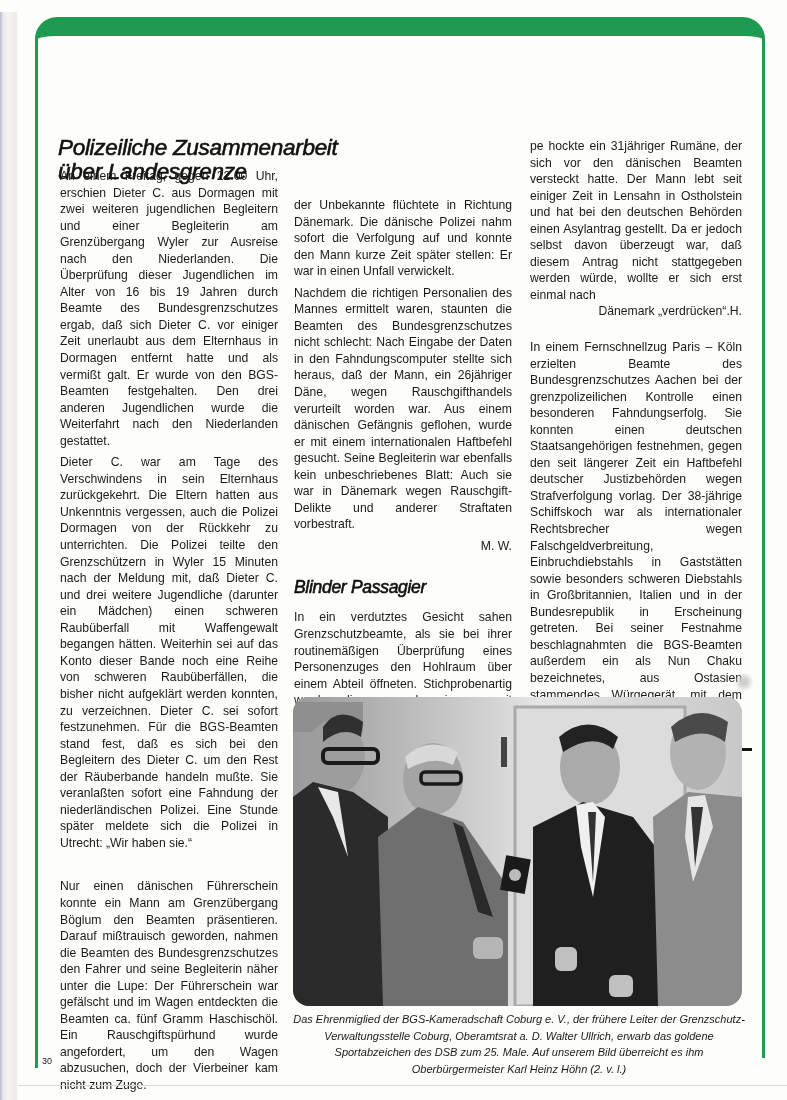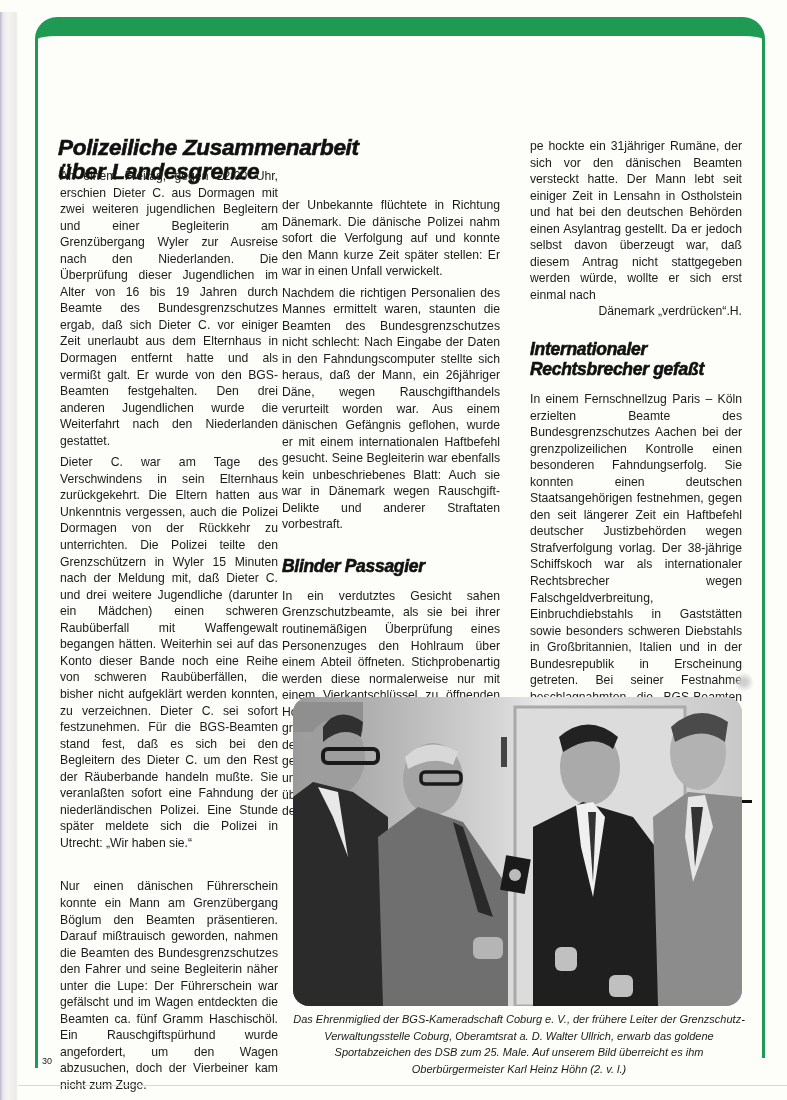--- a/index.html
+++ b/index.html
@@ -26,25 +26,25 @@
   }
   .frame-right {
     position: absolute; left: 762px; top: 70px; width: 3px; height: 988px; background: #1f9a52;
   }
   .col {
     position: absolute; font-size: 12.2px; line-height: 16.55px;
     text-align: justify; hyphens: manual;
   }
   .col p { margin: 0 10px 5px 0; }
   .col1 { left: 60px; top: 168px; width: 228px; }
-  .col2 { left: 282px; top: 197px; width: 228px; }
+  .col2 { left: 294px; top: 197px; width: 228px; }
   .col3 { left: 530px; top: 138px; width: 222px; }
   h2 {
     font-family: "Liberation Sans", sans-serif;
-    font-style: italic; font-weight: 700;
+    font-style: italic; font-weight: 400;
     margin: 0; color: #111;
     letter-spacing: -0.3px;
     -webkit-text-stroke: 0.6px #111;
     text-align: left;
   }
   .h-main { position: absolute; left: 58px; top: 136px; font-size: 22.5px; line-height: 24px; width: 440px; }
   .h-sub { font-size: 17.5px; line-height: 20px; margin: 0 0 12px 0; }
   .sig { text-align: right; display: block; }
   .sig-inline { display: flex; justify-content: flex-end; }
   .rule { height: 3px; background: #111; margin: 12px 0 12px 0; }
@@ -82,36 +82,33 @@
   <p>An einem Freitag, gegen 22.00 Uhr, erschien Dieter C. aus Dormagen mit zwei weiteren jugendlichen Begleitern und einer Begleiterin am Grenzübergang Wyler zur Ausreise nach den Niederlanden. Die Überprüfung dieser Jugendlichen im Alter von 16 bis 19 Jahren durch Beamte des Bundesgrenzschutzes ergab, daß sich Dieter C. vor einiger Zeit unerlaubt aus dem Elternhaus in Dormagen entfernt hatte und als vermißt galt. Er wurde von den BGS-Beamten festgehalten. Den drei anderen Jugendlichen wurde die Weiterfahrt nach den Niederlanden gestattet.</p>
   <p>Dieter C. war am Tage des Verschwindens in sein Elternhaus zurückgekehrt. Die Eltern hatten aus Unkenntnis vergessen, auch die Polizei Dormagen von der Rückkehr zu unterrichten. Die Polizei teilte den Grenzschützern in Wyler 15 Minuten nach der Meldung mit, daß Dieter C. und drei weitere Jugendliche (darunter ein Mädchen) einen schweren Raubüberfall mit Waffengewalt begangen hätten. Weiterhin sei auf das Konto dieser Bande noch eine Reihe von schweren Raubüberfällen, die bisher nicht aufgeklärt werden konnten, zu verzeichnen. Dieter C. sei sofort festzunehmen. Für die BGS-Beamten stand fest, daß es sich bei den Begleitern des Dieter C. um den Rest der Räuberbande handeln mußte. Sie veranlaßten sofort eine Fahndung der niederländischen Polizei. Eine Stunde später meldete sich die Polizei in Utrecht: „Wir haben sie.“</p>
   <div style="height:22px"></div>
   <p>Nur einen dänischen Führerschein konnte ein Mann am Grenzübergang Böglum den Beamten präsentieren. Darauf mißtrauisch geworden, nahmen die Beamten des Bundesgrenzschutzes den Fahrer und seine Begleiterin näher unter die Lupe: Der Führerschein war gefälscht und im Wagen entdeckten die Beamten ca. fünf Gramm Haschischöl. Ein Rauschgiftspürhund wurde angefordert, um den Wagen abzusuchen, doch der Vierbeiner kam nicht zum Zuge.</p>
 
 </div>
 
 <div class="col col2">
   <p>der Unbekannte flüchtete in Richtung Dänemark. Die dänische Polizei nahm sofort die Verfolgung auf und konnte den Mann kurze Zeit später stellen: Er war in einen Unfall verwickelt.</p>
   <p>Nachdem die richtigen Personalien des Mannes ermittelt waren, staunten die Beamten des Bundesgrenzschutzes nicht schlecht: Nach Eingabe der Daten in den Fahndungscomputer stellte sich heraus, daß der Mann, ein 26jähriger Däne, wegen Rauschgifthandels verurteilt worden war. Aus einem dänischen Gefängnis geflohen, wurde er mit einem internationalen Haftbefehl gesucht. Seine Begleiterin war ebenfalls kein unbeschriebenes Blatt: Auch sie war in Dänemark wegen Rauschgift-Delikte und anderer Straftaten vorbestraft.</p>
+  <p class="sig">M. W.</p>
   <div style="height:18px"></div>
   <h2 class="h-sub">Blinder Passagier</h2>
   <p>In ein verdutztes Gesicht sahen Grenzschutzbeamte, als sie bei ihrer routinemäßigen Überprüfung eines Personenzuges den Hohlraum über einem Abteil öffneten. Stichprobenartig werden diese normalerweise nur mit einem Vierkantschlüssel zu öffnenden Hohlräume in den grenzüberschreitenden Zügen von deutschen und dänischen Beamten gemeinsam auf „blinde Passagiere“ und unerlaubt mitgeführte Gegenstände überprüft. Gleich hinter der ersten von den Beamten geöffneten Klap-</p>
 </div>
 
 <div class="col col3">
   <p style="margin-bottom:0">pe hockte ein 31jähriger Rumäne, der sich vor den dänischen Beamten versteckt hatte. Der Mann lebt seit einiger Zeit in Lensahn in Ostholstein und hat bei den deutschen Behörden einen Asylantrag gestellt. Da er jedoch selbst davon überzeugt war, daß diesem Antrag nicht stattgegeben werden würde, wollte er sich erst einmal nach</p>
   <p class="sig-inline">
     <span>Dänemark „verdrücken“.</span>
     <span>H.</span>
   </p>
   <div style="height:14px"></div>
-  <h2 class="h-sub">
-    <span>Internationaler</span><br>
-    <span>Rechtsbrecher gefaßt</span>
-  </h2>
   <p>In einem Fernschnellzug Paris – Köln erzielten Beamte des Bundesgrenzschutzes Aachen bei der grenzpolizeilichen Kontrolle einen besonderen Fahndungserfolg. Sie konnten einen deutschen Staatsangehörigen festnehmen, gegen den seit längerer Zeit ein Haftbefehl deutscher Justizbehörden wegen Strafverfolgung vorlag. Der 38-jährige Schiffskoch war als internationaler Rechtsbrecher wegen Falschgeldverbreitung, Einbruchdiebstahls in Gaststätten sowie besonders schweren Diebstahls in Großbritannien, Italien und in der Bundesrepublik in Erscheinung getreten. Bei seiner Festnahme beschlagnahmten die BGS-Beamten außerdem ein als Nun Chaku bezeichnetes, aus Ostasien stammendes Würgegerät, mit dem lebensgefährliche Verletzungen verursacht werden können.</p>
   <div class="rule"></div>
   <p>Unsere heutige Ausgabe enthält eine Beilage des Verlages Ringier &amp; Co., München, die wir der Beachtung unserer Leser empfehlen.</p>
 </div>
 
 <div class="photo">
   <svg width="449" height="309" viewBox="0 0 449 309" xmlns="http://www.w3.org/2000/svg">
     <defs>
       <linearGradient id="bg" x1="0" y1="0" x2="1" y2="0">
         <stop offset="0" stop-color="#9a9a9a"></stop>

